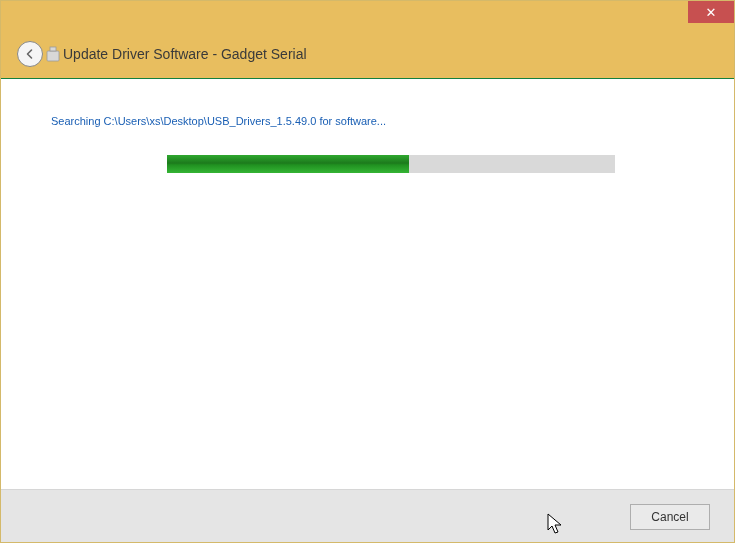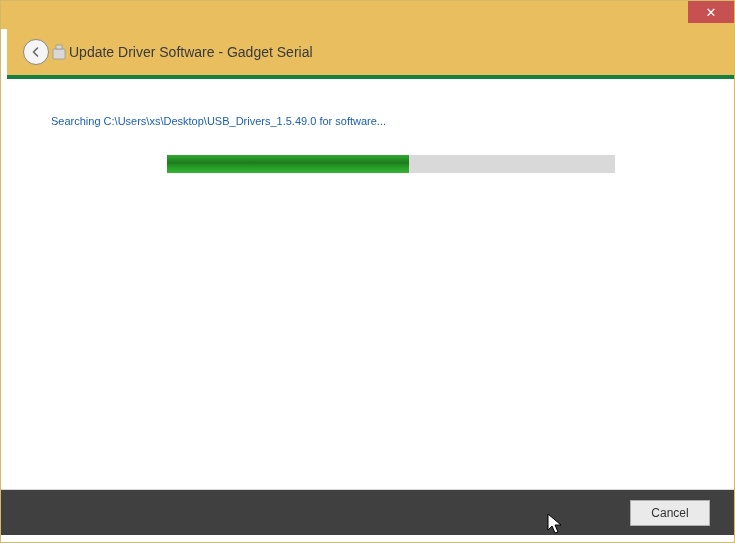--- a/index.html
+++ b/index.html
@@ -31,22 +31,21 @@
       line-height: 1;
       cursor: pointer;
     }
     .header {
       height: 50px;
       background: #e8be5f;
       display: flex;
       align-items: center;
       padding: 0 16px;
       gap: 2px;
-      border-bottom: 4px solid #15803d;
-      margin-left: 6px;
+      border-bottom: 1px solid #15803d;
     }
     .back-circle {
       width: 26px;
       height: 26px;
       border: 1px solid #888;
       border-radius: 50%;
       background: #f5f5f5;
       display: flex;
       align-items: center;
       justify-content: center;
@@ -80,22 +79,22 @@
       background: #d9d9d9;
       margin-left: 116px;
       position: relative;
     }
     .progress-fill {
       height: 100%;
       width: 54%;
       background: linear-gradient(to bottom, #2fa82f 0%, #1c7a1c 45%, #209020 55%, #35b535 100%);
     }
     .footer {
-      height: 46px;
-      background: #404040;
+      height: 54px;
+      background: #e5e5e5;
       border-top: 1px solid #d6d6d6;
       display: flex;
       align-items: center;
       justify-content: flex-end;
       padding: 0 24px;
     }
     .cancel-btn {
       min-width: 80px;
       height: 26px;
       background: #eaeaea;

